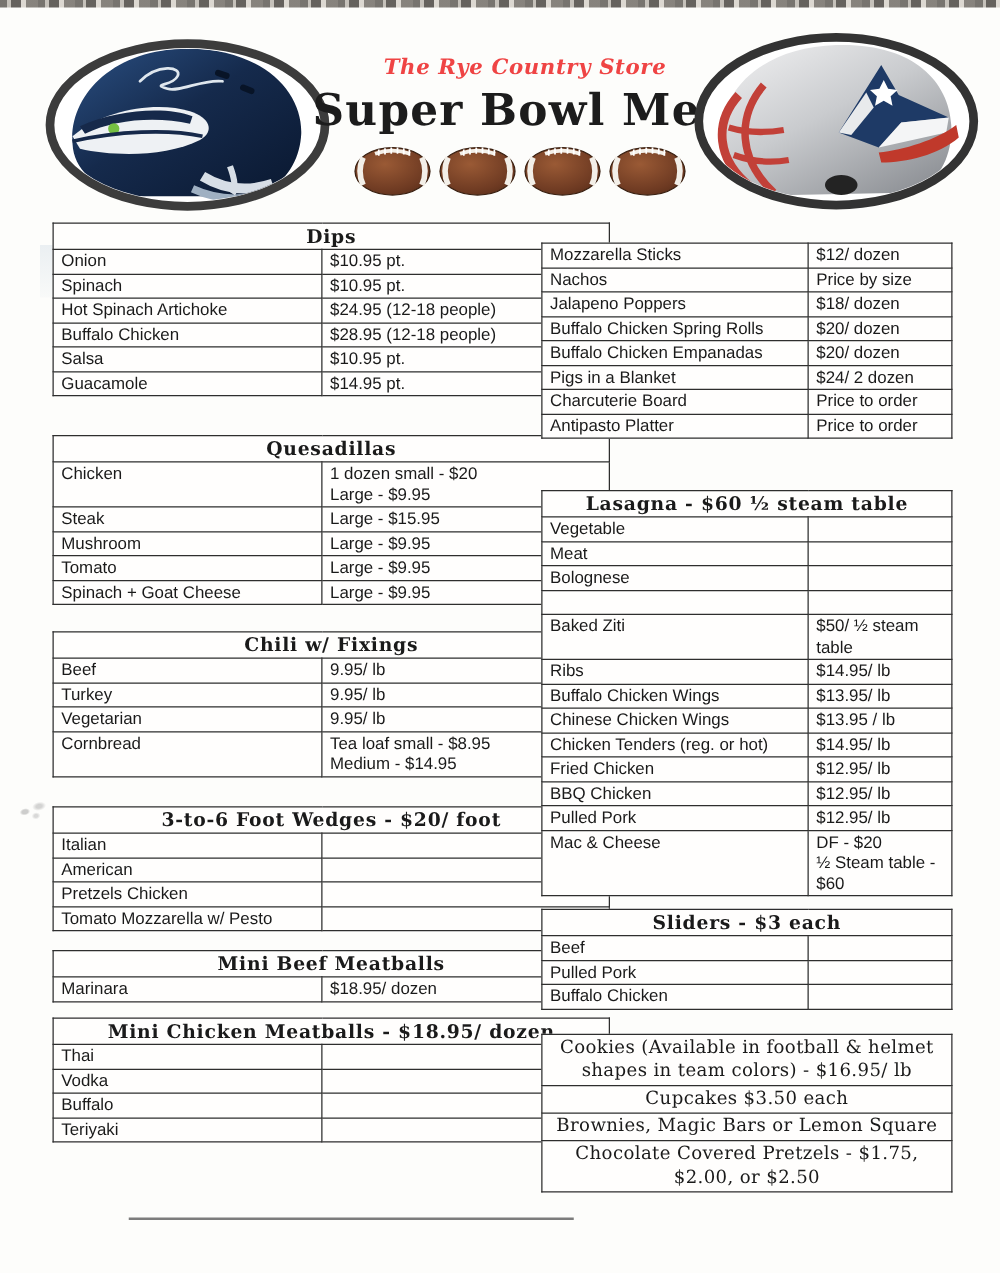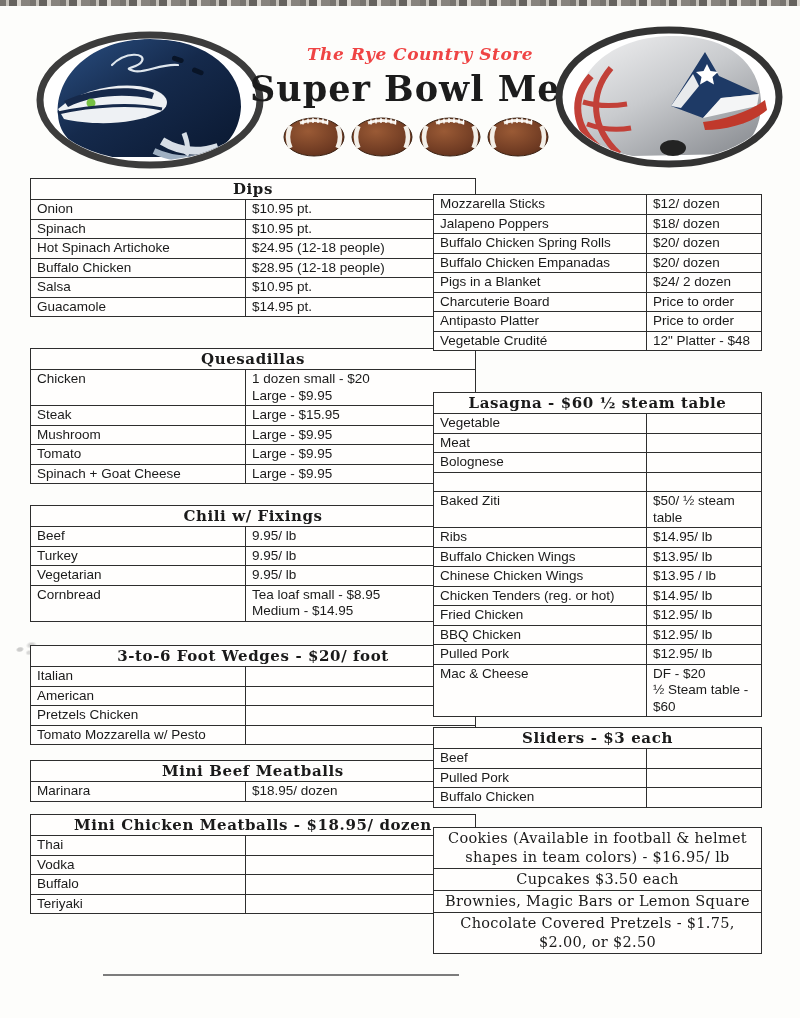--- a/index.html
+++ b/index.html
@@ -40,21 +40,21 @@
   }
   .menu-title {
     position:absolute; left:250px; top:68px; width:340px; text-align:center;
     font-family:"DejaVu Serif", serif; font-weight:bold; font-size:35px;
     letter-spacing:1px; color:#1c1c1c; white-space:nowrap;
   }
   .footballs { position:absolute; left:282px; top:112px; display:flex; gap:4px; }
 
   
   table.menu { position:absolute; border-collapse:collapse; table-layout:fixed; background:#fffefd; }
-  .t-left  { left:30px;  width:446px; }
+  .t-left  { left:42px;  width:446px; }
   .t-right { left:433px; width:329px;margin-top:22px; }
   .t-left  col.c-item { width:215px; }
   .t-right col.c-item { width:213px; }
   .menu th, .menu td { border:1.6px solid #2e2e2e; }
   .menu th {
     font-family:"DejaVu Serif", serif; font-weight:bold; font-size:15px;
     letter-spacing:.6px; text-align:center; padding:1px 2px; height:17px;
   }
   .menu td {
     font-size:13.5px; line-height:16.5px; height:16.5px; padding:1px 6px;
@@ -359,20 +359,24 @@
     <colgroup>
         <col class="c-item">
         <col class="c-price">
       </colgroup>
     <tbody>
       <tr>
           <td>Mozzarella Sticks</td>
           <td>$12/ dozen</td>
         </tr>
       <tr>
+          <td>Nachos</td>
+          <td>Price by size</td>
+        </tr>
+      <tr>
           <td>Jalapeno Poppers</td>
           <td>$18/ dozen</td>
         </tr>
       <tr>
           <td>Buffalo Chicken Spring Rolls</td>
           <td>$20/ dozen</td>
         </tr>
       <tr>
           <td>Buffalo Chicken Empanadas</td>
           <td>$20/ dozen</td>
@@ -381,24 +385,20 @@
           <td>Pigs in a Blanket</td>
           <td>$24/ 2 dozen</td>
         </tr>
       <tr>
           <td>Charcuterie Board</td>
           <td>Price to order</td>
         </tr>
       <tr>
           <td>Antipasto Platter</td>
           <td>Price to order</td>
-        </tr>
-      <tr>
-          <td>Vegetable Crudité</td>
-          <td>12" Platter - $48</td>
         </tr>
     </tbody>
   </table>
 
   <table class="menu t-right" style="top:370px">
     <colgroup>
         <col class="c-item">
         <col class="c-price">
       </colgroup>
     <thead>

